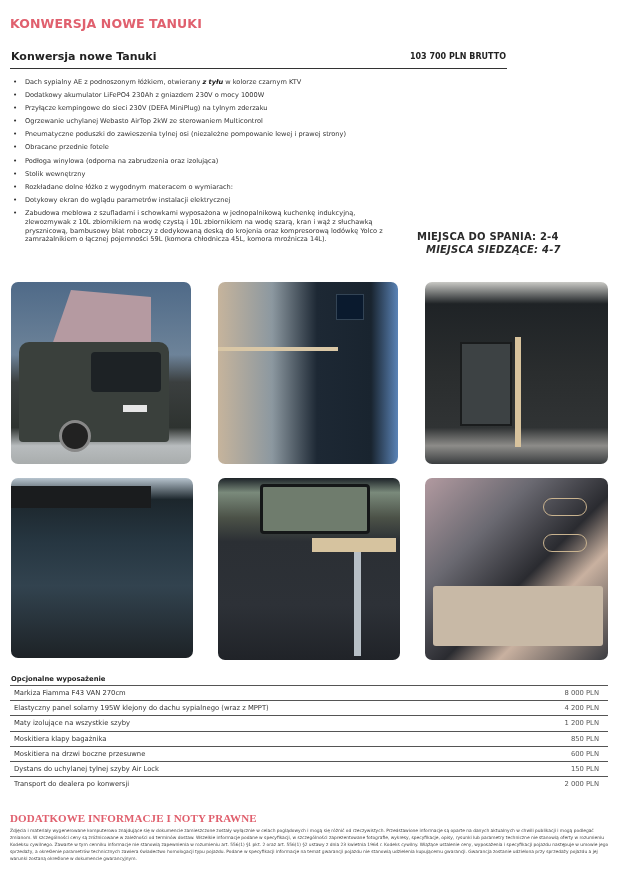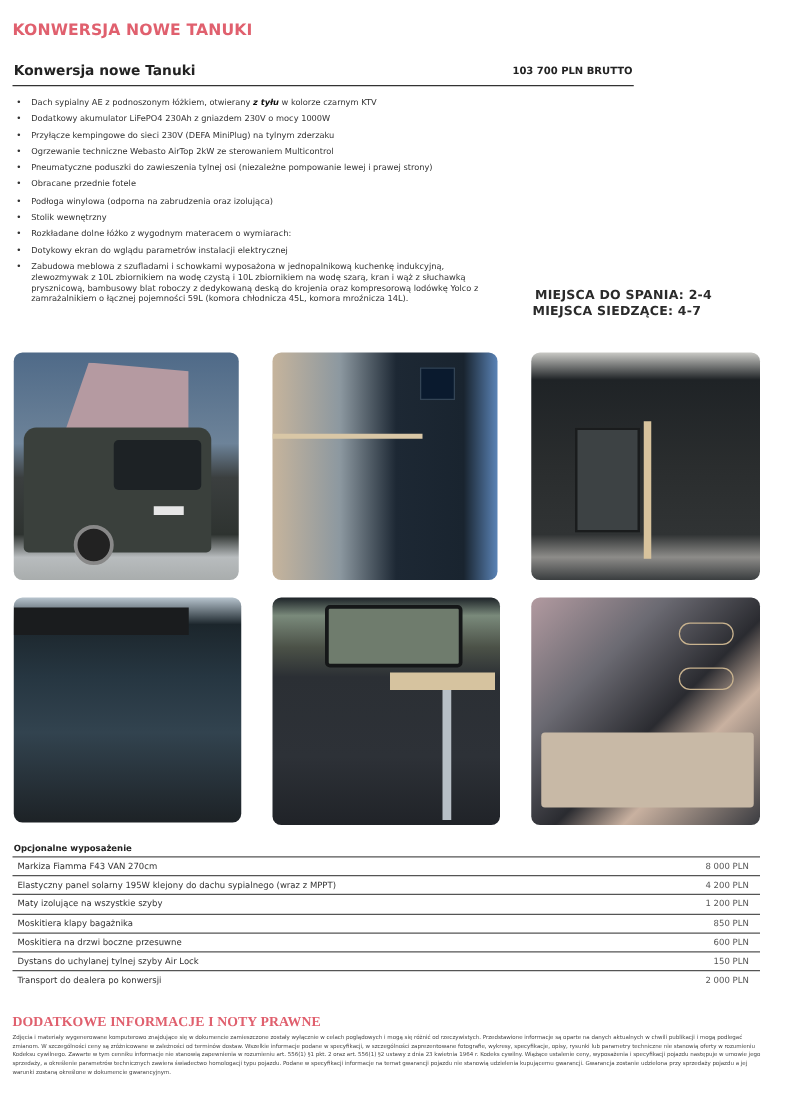--- a/index.html
+++ b/index.html
@@ -12,22 +12,22 @@
   #product-price { right: 124px; top: 52px; font-size: 8px; font-weight: bold; color: #222; }
   #header-rule { left: 10px; top: 68px; width: 497px; height: 1px; background: #333; }
 
   #features { left: 13px; top: 78px; width: 385px; margin: 0; padding: 0; list-style: none; }
   #features li { position: relative; padding-left: 12px; font-size: 6.6px; line-height: 8.8px;
                  margin-bottom: 4.3px; color: #333; }
   #features li::before { content: "\2022"; position: absolute; left: 0; top: 0; font-size: 7px; color: #333; }
   #features li b { color: #111; font-style: italic; }
 
   .capacity { font-size: 10px; font-weight: bold; color: #2a2a2a; letter-spacing: 0.2px; }
-  #sleep { left: 428px; top: 231px; }
-  #seat { left: 426px; top: 244px; }
+  #sleep { left: 417px; top: 231px; }
+  #seat { left: 426px; top: 244px; font-style: italic; }
 
   .photo { border-radius: 7px; overflow: hidden; }
   #photo-1 { left: 11px; top: 282px; width: 180px; height: 182px;
     background: linear-gradient(180deg,#4f6a88 0%,#6d8399 40%,#3b3f3f 55%,#2e3330 80%,#b8bcbe 90%,#a9adad 100%); }
   #photo-2 { left: 218px; top: 282px; width: 180px; height: 182px;
     background: linear-gradient(90deg,#c6b49c 0%,#8c98a0 30%,#1d2834 55%,#19242f 85%,#5a83b6 100%); }
   #photo-3 { left: 425px; top: 282px; width: 183px; height: 182px;
     background: linear-gradient(180deg,#c9c9c5 0%,#1f2326 12%,#2a2d2e 50%,#303334 80%,#8d8c89 90%,#3a3d3f 100%); }
   #photo-4 { left: 11px; top: 478px; width: 182px; height: 180px;
     background: linear-gradient(180deg,#b7c4ce 0%,#1c262c 12%,#263641 35%,#32434f 60%,#1d2226 100%); }
@@ -69,21 +69,21 @@
 
 <div class="abs section-title" id="main-title">KONWERSJA NOWE TANUKI</div>
 <div class="abs" id="product-name">Konwersja nowe Tanuki</div>
 <div class="abs" id="product-price">103 700 PLN BRUTTO</div>
 <div class="abs" id="header-rule"></div>
 
 <ul class="abs" id="features">
   <li><span>Dach sypialny AE z podnoszonym łóżkiem, otwierany </span><b>z tyłu</b><span> w kolorze czarnym KTV</span></li>
   <li><span>Dodatkowy akumulator LiFePO4 230Ah z gniazdem 230V o mocy 1000W</span></li>
   <li><span>Przyłącze kempingowe do sieci 230V (DEFA MiniPlug) na tylnym zderzaku</span></li>
-  <li><span>Ogrzewanie techniczne Webasto AirTop 2kW ze sterowaniem Multicontrol</span></li>
+  <li><span>Ogrzewanie uchylanej Webasto AirTop 2kW ze sterowaniem Multicontrol</span></li>
   <li><span>Pneumatyczne poduszki do zawieszenia tylnej osi (niezależne pompowanie lewej i prawej strony)</span></li>
   <li><span>Obracane przednie fotele</span></li>
   <li><span>Podłoga winylowa (odporna na zabrudzenia oraz izolująca)</span></li>
   <li><span>Stolik wewnętrzny</span></li>
   <li><span>Rozkładane dolne łóżko z wygodnym materacem o wymiarach:</span></li>
   <li><span>Dotykowy ekran do wglądu parametrów instalacji elektrycznej</span></li>
   <li><span>Zabudowa meblowa z szufladami i schowkami wyposażona w jednopalnikową kuchenkę indukcyjną, zlewozmywak z 10L zbiornikiem na wodę czystą i 10L zbiornikiem na wodę szarą, kran i wąż z słuchawką prysznicową, bambusowy blat roboczy z dedykowaną deską do krojenia oraz kompresorową lodówkę Yolco z zamrażalnikiem o łącznej pojemności 59L (komora chłodnicza 45L, komora mroźnicza 14L).</span></li>
 </ul>
 
 <div class="abs capacity" id="sleep">MIEJSCA DO SPANIA: 2-4</div>

